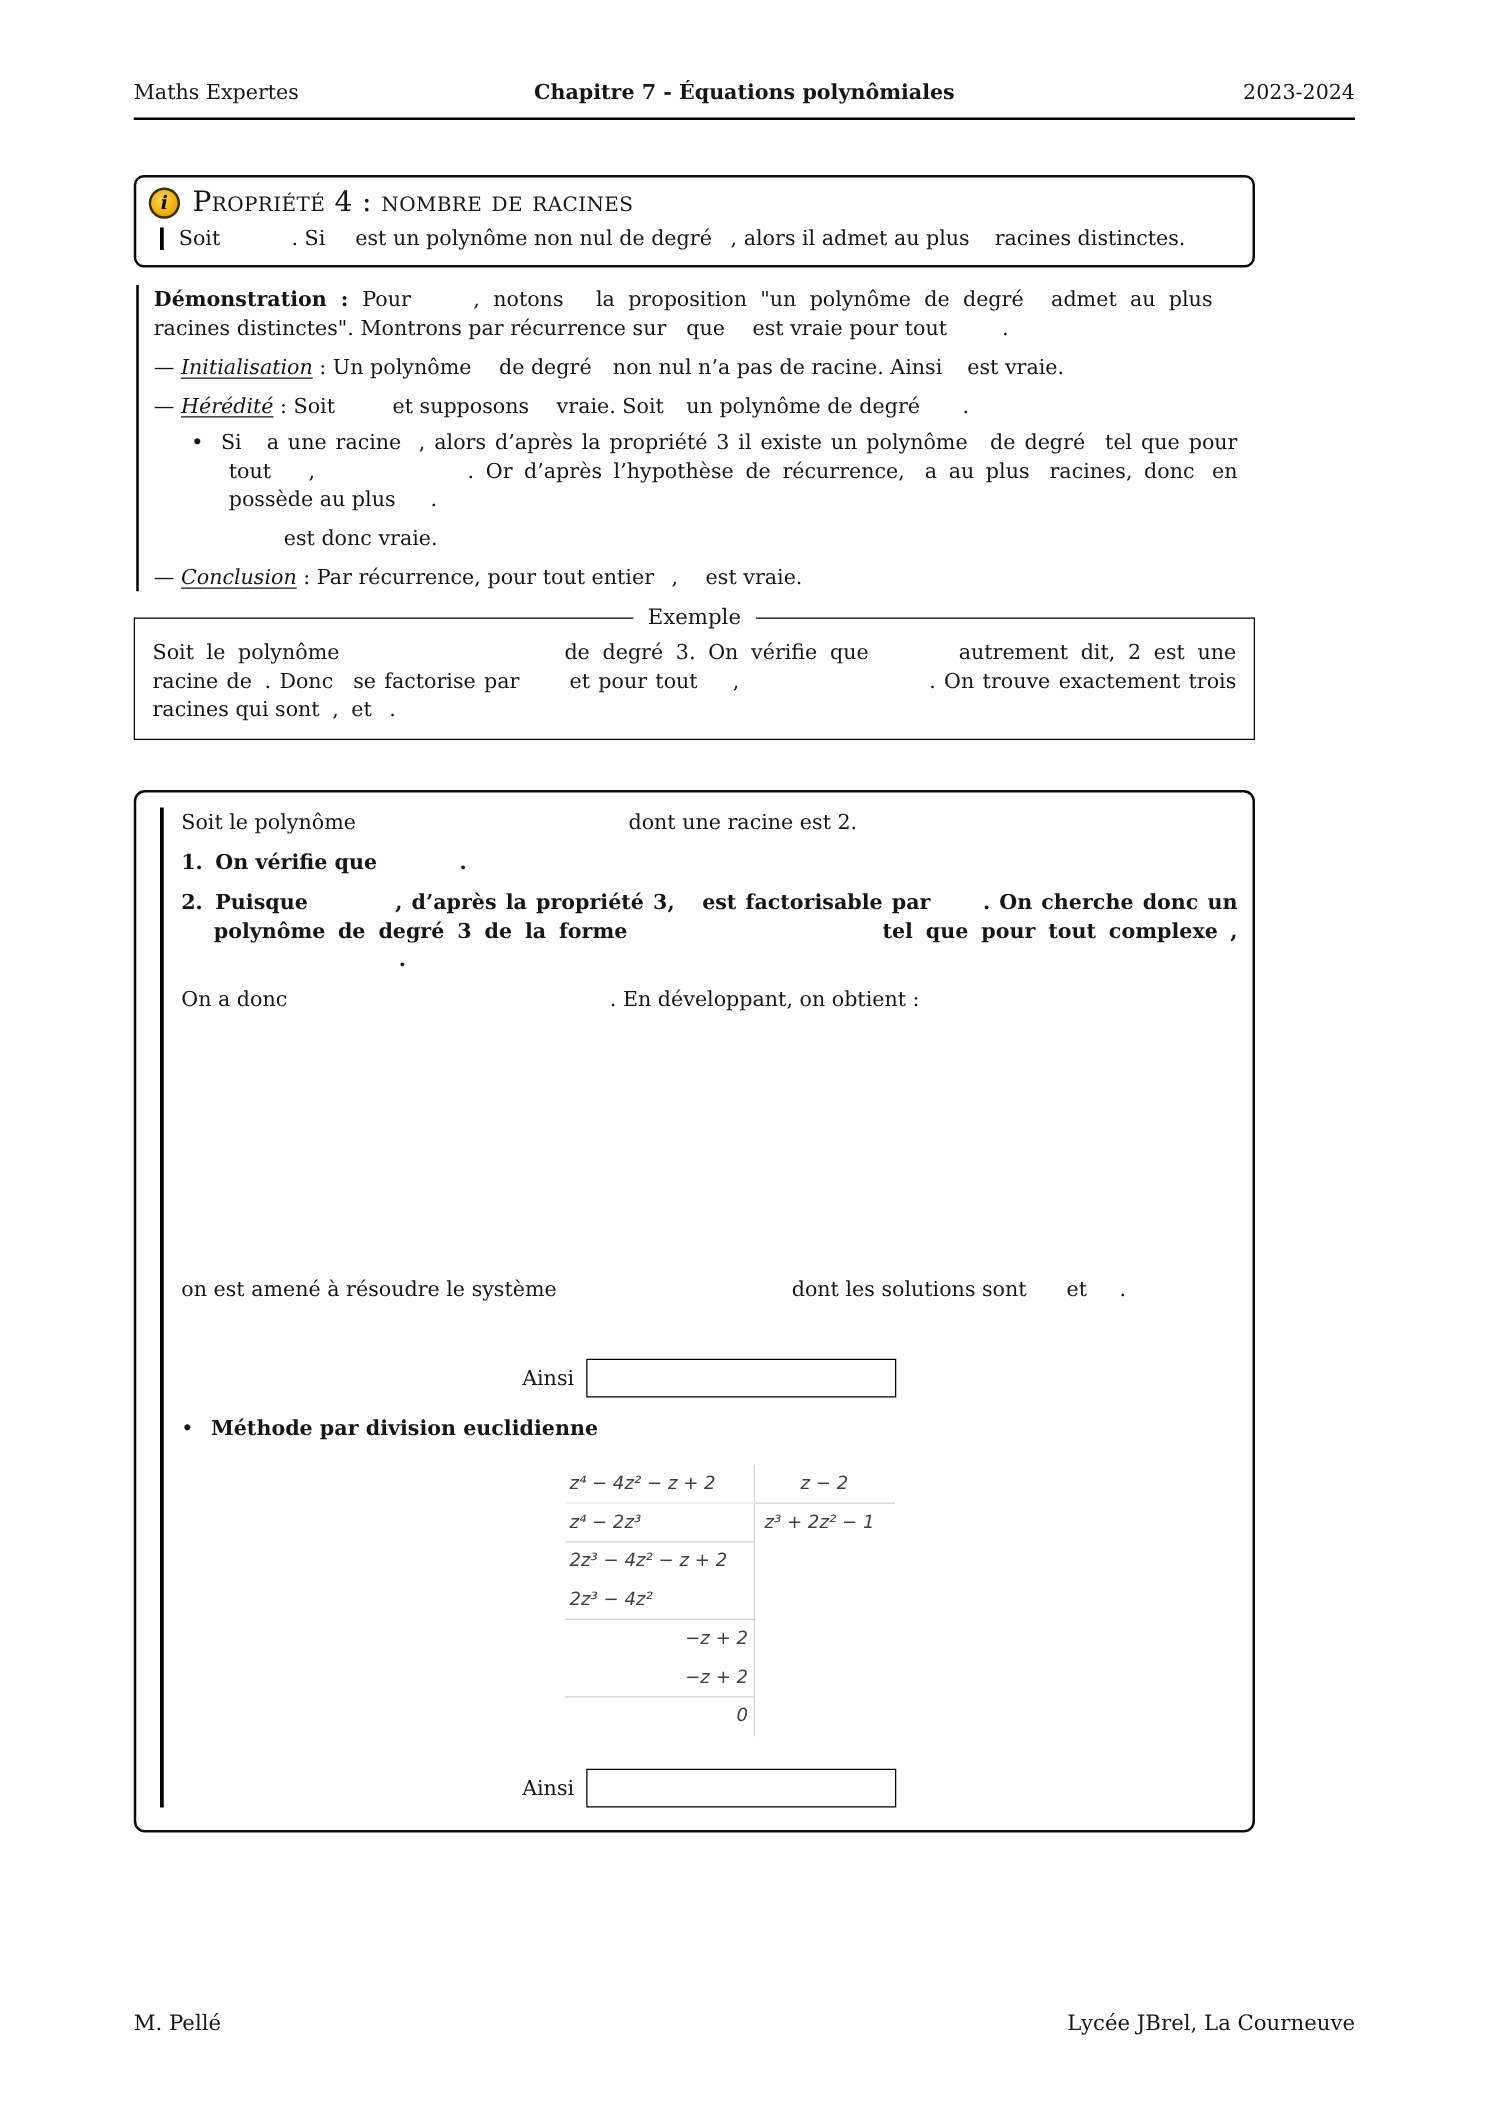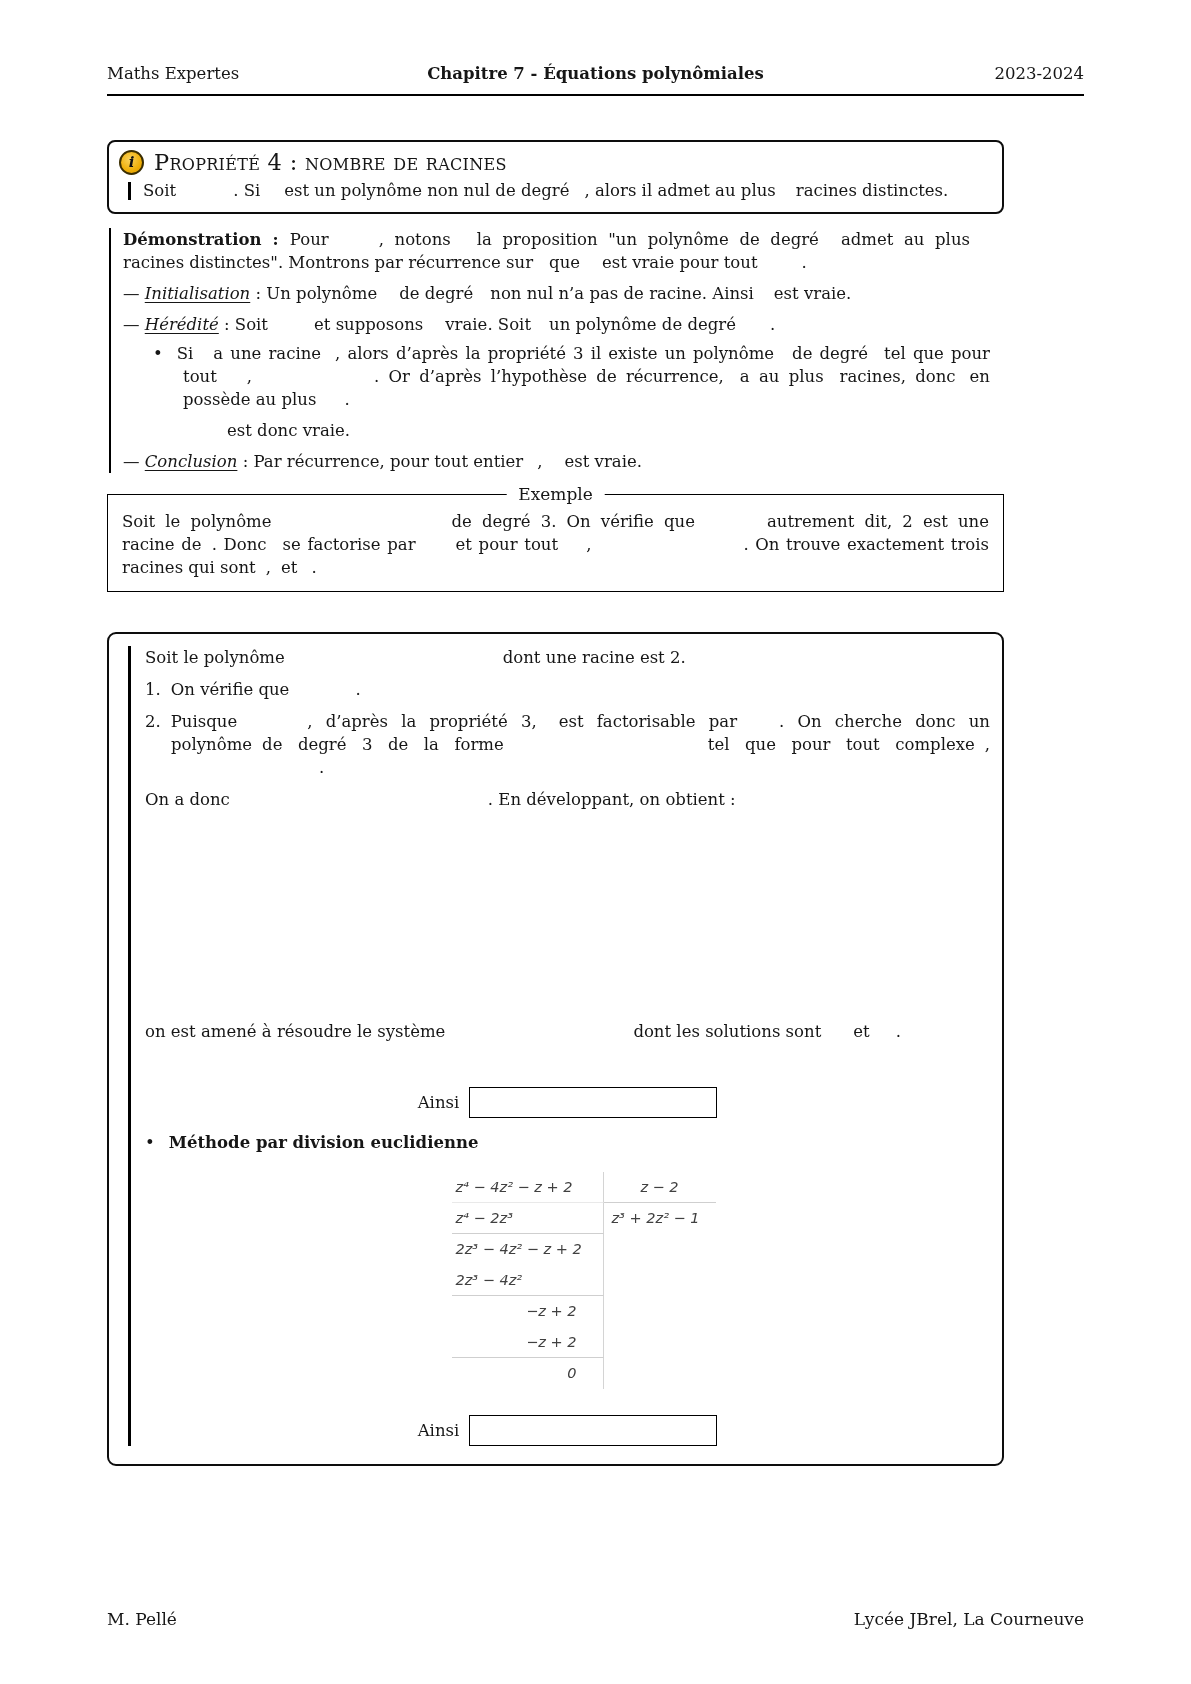--- a/index.html
+++ b/index.html
@@ -49,36 +49,36 @@
   .exlabel{position:absolute;top:-12px;left:50%;transform:translateX(-50%);
      background:#fff;padding:0 12px;font-size:17px;}
 
   
   .methodbox{margin-top:40px;border:2.6px solid #0d0d0d;border-radius:9px;
      padding:10px 12px 18px 10px;background:#fff;}
   .mtitle-row{display:flex;align-items:center;gap:11px;margin:2px 0 8px 0;}
   .quill{width:24px;height:34px;flex:none;}
   .mcontent{border-left:3px solid #000;margin-left:9px;padding-left:14px;}
   .mintro{margin-top:2px;}
-  .step{padding-left:26px;text-indent:-26px;margin-top:9px;}
+  .step{padding-left:26px;text-indent:-26px;margin-top:9px;font-weight:bold;}
   .mhead{margin-top:13px;}
   .mline{margin-top:9px;}
   .spacer-a{height:112px;}
   .spacer-b{height:88px;}
   .ainsirow{display:flex;justify-content:center;align-items:center;gap:10px;margin-top:44px;}
   .ainsirow.second{margin-top:26px;}
   .ansbox{width:248px;height:31px;border:1.6px solid #000;background:#fff;box-sizing:border-box;}
 
   
   .divtable{display:grid;grid-template-columns:152px 112px;grid-auto-rows:31px;
      margin:18px auto 0;width:264px;transform:translateX(16px);
      font-family:"DejaVu Sans","Liberation Sans",sans-serif;font-style:italic;
      font-size:14.5px;color:#404040;}
   .dl{border-right:1.2px solid #d4d4d4;display:flex;align-items:center;padding-left:4px;box-sizing:border-box;}
-  .dl.ra{justify-content:flex-end;padding-right:26px;}
+  .dl.ra{justify-content:flex-end;padding-right:4px;}
   .dr{display:flex;align-items:center;padding-left:8px;box-sizing:border-box;}
   .dr.ctr{justify-content:center;padding-left:0;}
   .rb{border-bottom:1.1px solid #cfcfcf;}
   .rbl{border-bottom:1px solid #e9e9e9;}
 
   
   .ftr{position:absolute;top:1608px;left:107px;width:977px;display:flex;justify-content:space-between;font-size:17px;}
 </style>
 </head>
 <body>

